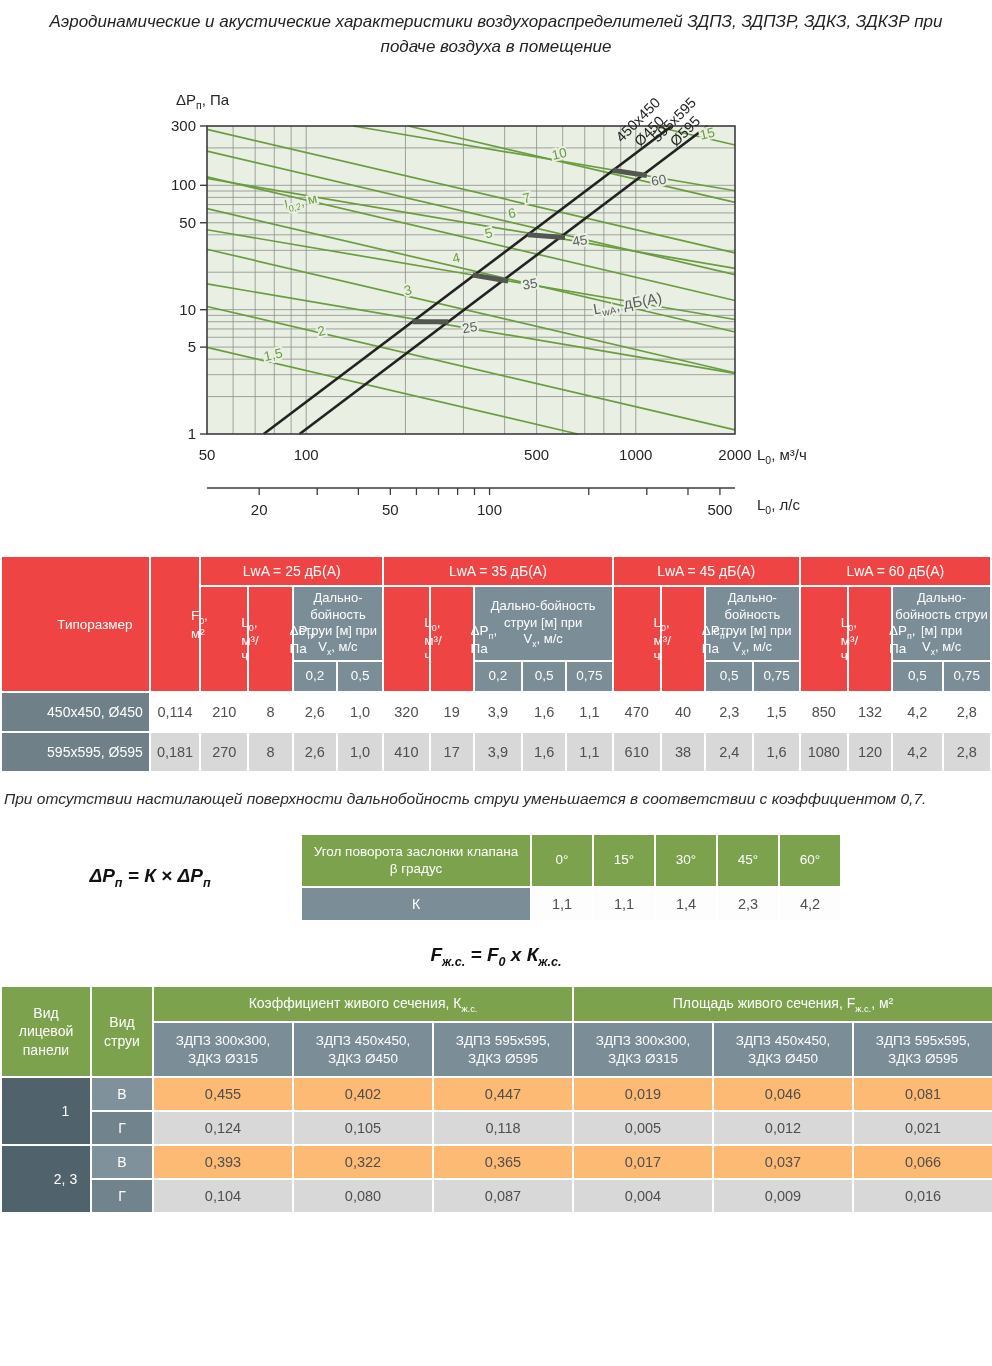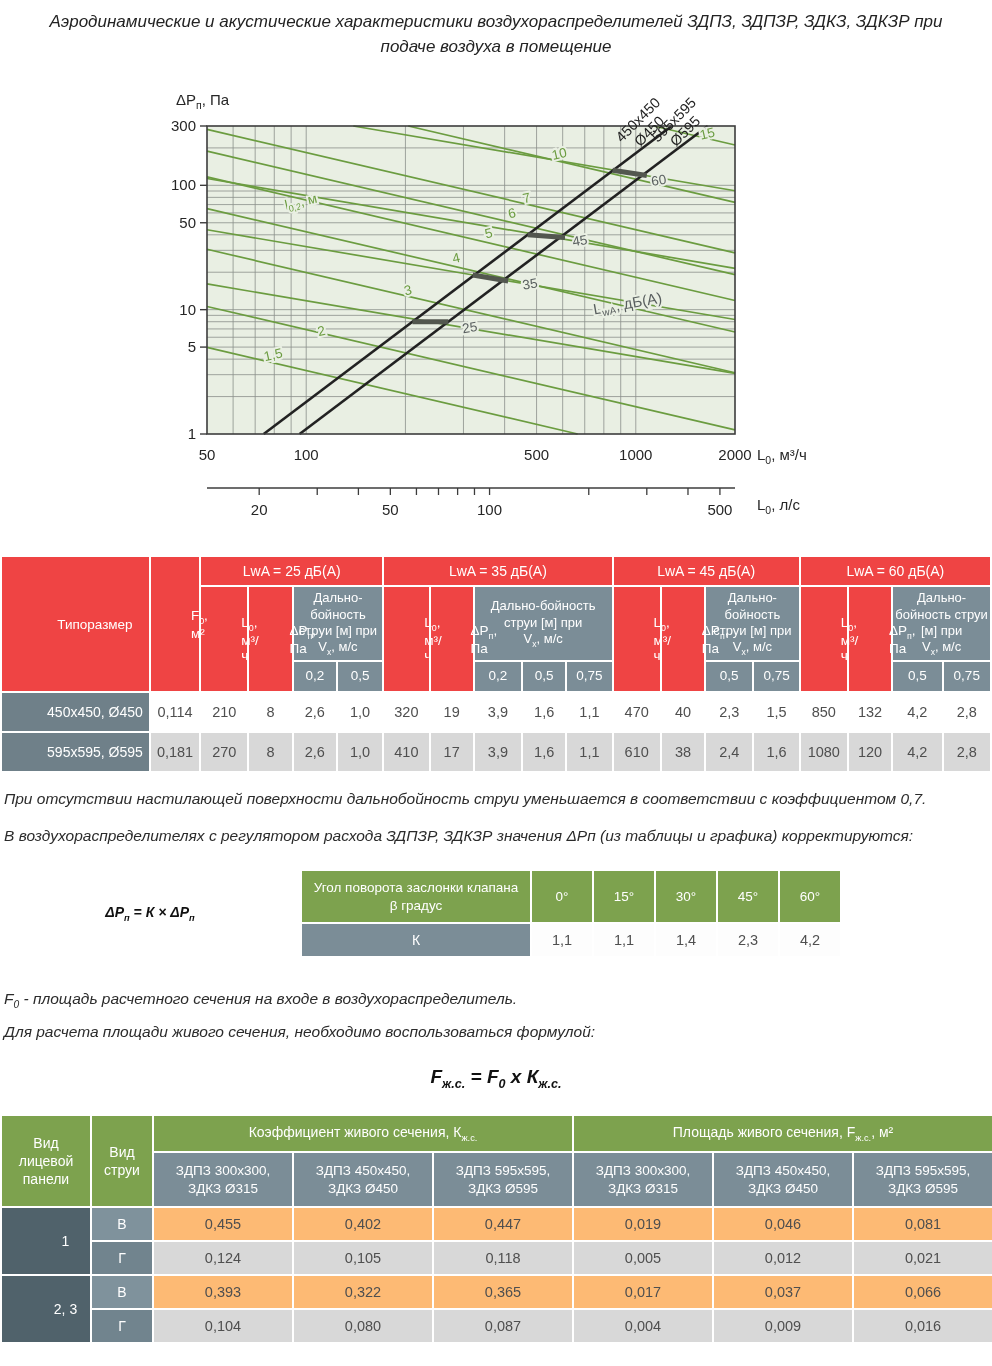--- a/index.html
+++ b/index.html
@@ -30,32 +30,32 @@
   #perf td{font-size:14.5px;color:#4f4f4f;padding:11px 2px;margin-top:36px;}
   #perf tr.stripe td{background:#D8D8D8;}
   #perf tr.plain td{background:#ffffff;}
 
   .note{font-style:italic;font-size:15.5px;line-height:1.45;color:#2b2b2b;margin:0 8px 0 4px;}
   .note1{margin-top:15px;}
   .note2{margin-top:14px;}
 
   .k-section{display:flex;align-items:center;margin-top:22px;}
   .k-formula{
-    width:300px;text-align:center;font-size:14px;font-weight:bold;
+    width:300px;text-align:center;font-size:19px;font-weight:bold;
     font-style:italic;color:#111;
   }
   #ktable{width:540px;}
   #ktable th.green{background:#7DA24E;font-size:13.5px;line-height:1.3;padding:8px 4px;}
   #ktable th.slate{background:#7B8D97;font-size:14px;padding:8px 4px;}
   #ktable td{font-size:14.5px;color:#4f4f4f;background:#fdfdfd;padding:8px 2px;}
 
   .fnotes{margin-top:30px;}
   .f-formula{
     text-align:center;font-size:19px;font-weight:bold;font-style:italic;
-    color:#111;margin:22px 0 24px 0;
+    color:#111;margin:22px 0 16px 0;
   }
 
   
   #area{width:992px;margin-top:4px;}
   #area th.green{background:#7DA24E;font-size:14px;line-height:1.3;padding:7px 3px;}
   #area th.slate{background:#7B8D97;font-size:13.5px;line-height:1.3;padding:9px 3px;}
   #area th.panel{background:#50626B;font-size:14px;}
   #area th.jetB{background:#7F929C;font-size:14px;padding:8px 2px;}
   #area th.jetG{background:#71848E;font-size:14px;padding:8px 2px;}
   #area td{font-size:14.5px;color:#4f4f4f;padding:8px 2px;}
@@ -298,21 +298,20 @@
           <td>1,6</td>
           <td>1080</td>
           <td>120</td>
           <td>4,2</td>
           <td>2,8</td>
         </tr>
       </tbody>
     </table>
 
   <p class="note note1">При отсутствии настилающей поверхности дальнобойность струи уменьшается в соответствии с коэффициентом 0,7.</p>
-  <p class="note note2">В воздухораспределителях с регулятором расхода ЗДПЗР, ЗДКЗР значения ΔРп (из таблицы и графика) корректируются:</p>
 
   <div class="k-section">
     <div class="k-formula"><span>ΔP</span><sub>п</sub><span> = К × </span><span>ΔP</span><sub>п</sub></div>
     <table id="ktable">
       <colgroup>
           <col style="width:230px">
           <col style="width:62px">
           <col style="width:62px">
           <col style="width:62px">
           <col style="width:62px">
@@ -335,24 +334,20 @@
         <td>1,1</td>
         <td>1,1</td>
         <td>1,4</td>
         <td>2,3</td>
         <td>4,2</td>
       </tr>
     </tbody>
       </table>
   </div>
 
-  <div class="fnotes">
-    <p class="note"><span>F</span><sub>0</sub><span> - площадь расчетного сечения на входе в воздухораспределитель.</span></p>
-    <p class="note" style="margin-top:8px">Для расчета площади живого сечения, необходимо воспользоваться формулой:</p>
-  </div>
 
   <div class="f-formula"><span>F</span><sub>ж.с.</sub><span> = F</span><sub>0</sub><span> x К</span><sub>ж.с.</sub></div>
 
   <table id="area">
       <colgroup>
         <col style="width: 90px;">
         <col style="width: 62px;">
         <col style="width: 140px;">
         <col style="width: 140px;">
         <col style="width: 140px;">

